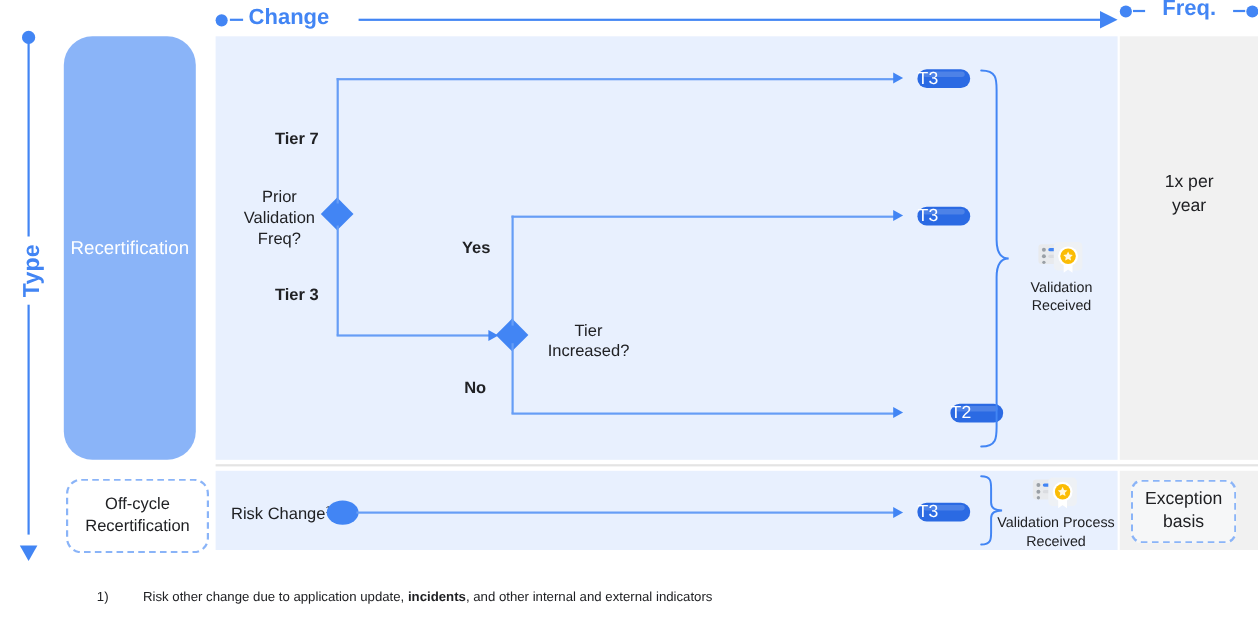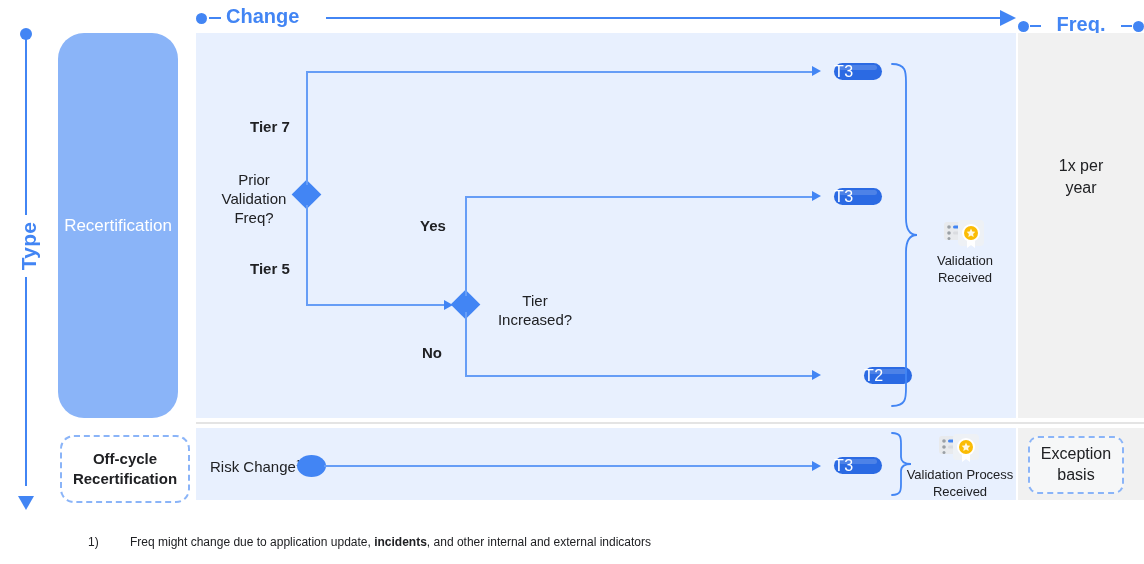--- a/index.html
+++ b/index.html
@@ -26,36 +26,36 @@
   
   #process-header{left:196px;top:8px;width:820px;height:22px;}
   #process-header .dot{position:absolute;left:0;top:5px;width:11px;height:11px;border-radius:50%;background:#4285f4;}
   #process-header .dash{position:absolute;left:13px;top:9px;width:12px;height:2px;background:#4285f4;}
   #process-header .lbl{position:absolute;left:30px;top:-3px;color:#4285f4;font-size:20px;font-weight:700;}
   #process-header .rule{position:absolute;left:130px;top:9px;right:16px;height:2px;background:#4285f4;}
   #process-header .head{position:absolute;right:0;top:2px;width:0;height:0;
      border-top:8px solid transparent;border-bottom:8px solid transparent;border-left:16px solid #4285f4;}
 
   
-  #freq-header{left:1018px;top:16px;width:126px;height:22px;}
+  #freq-header{left:1018px;top:0;width:126px;height:22px;}
   #freq-header .dot{position:absolute;top:5px;width:11px;height:11px;border-radius:50%;background:#4285f4;}
   #freq-header .dot.l{left:0;}
   #freq-header .dot.r{right:0;}
   #freq-header .dash{position:absolute;top:9px;height:2px;background:#4285f4;}
   #freq-header .dash.l{left:12px;width:11px;}
   #freq-header .dash.r{right:12px;width:11px;}
   #freq-header .lbl{position:absolute;left:0;right:0;top:-3px;text-align:center;color:#4285f4;font-size:20px;font-weight:700;}
 
   
   #recert-block{left:58px;top:33px;width:120px;height:385px;border-radius:26px;
     background:#8ab4f8;color:#ffffff;display:flex;align-items:center;justify-content:center;
     font-size:17px;}
   #offcycle-block{left:60px;top:435px;width:126px;height:64px;border:2px dashed #8ab4f8;border-radius:14px;
     background:#ffffff;display:flex;align-items:center;justify-content:center;text-align:center;
-    font-size:15px;font-weight:700;color:#202124;line-height:1.35;}
+    font-size:15px;font-weight:400;color:#202124;line-height:1.35;}
 
   
   #process-panel{left:196px;top:33px;width:820px;height:385px;background:#e8f0fe;}
   #freq-panel{left:1018px;top:33px;width:126px;height:385px;background:#f1f1f1;}
   #process-panel-b{left:196px;top:428px;width:820px;height:72px;background:#e8f0fe;}
   #freq-panel-b{left:1018px;top:428px;width:126px;height:72px;background:#f1f1f1;}
   #divider{left:196px;top:422px;width:948px;height:2px;background:#e4e4e4;}
   #freq-value{left:1018px;top:155px;width:126px;text-align:center;font-size:16px;color:#202124;line-height:1.4;font-weight:400;}
   #exception-box{left:1028px;top:436px;width:92px;height:54px;border:2px dashed #8ab4f8;border-radius:10px;
     background:#f6f7f8;display:flex;align-items:center;justify-content:center;text-align:center;
@@ -143,21 +143,21 @@
 
 <div class="flow-lbl plain abs" style="left:218px;top:171px;width:72px;text-align:center;">
   <span>Prior</span><br>
   <span>Validation</span><br>
   <span>Freq?</span>
 </div>
 
 <div class="diamond" style="left:296px;top:184px;"></div>
 
 <div class="flow-lbl abs" style="left:250px;top:118px;">Tier 7</div>
-<div class="flow-lbl abs" style="left:250px;top:260px;">Tier 5</div>
+<div class="flow-lbl abs" style="left:250px;top:260px;">Tier 3</div>
 
 <div class="fline v" style="left:306px;top:71px;height:114px;"></div>
 <div class="fline h" style="left:306px;top:71px;width:510px;"></div>
 <div class="arrowhead" style="left:812px;top:66px;"></div>
 <div class="pill" style="left:834px;top:63px;width:48px;">
   <span style="position:relative;z-index:1;">T3</span>
 </div>
 
 <div class="fline v" style="left:306px;top:205px;height:100px;"></div>
 <div class="fline h" style="left:306px;top:304px;width:140px;"></div>
@@ -239,14 +239,14 @@
       <circle cx="29" cy="17" r="7" fill="#fbbc04"></circle>
       <path d="M29 12.6 l1.3 2.8 3 .4 -2.2 2.1 .55 3 -2.65-1.45 -2.65 1.45 .55-3 -2.2-2.1 3-.4 Z" fill="#fff8e1"></path>
     </svg>
   </div>
   <div class="cap">Validation Process</div>
   <div class="cap">Received</div>
 </div>
 
 <div class="abs" id="footnote">
   <span class="num">1)</span>
-  <span class="txt"><span>Freq might change due to application update, </span><b>incidents</b><span>, and other internal and external indicators</span></span>
+  <span class="txt"><span>Risk other change due to application update, </span><b>incidents</b><span>, and other internal and external indicators</span></span>
 </div>
 
 </body></html>

